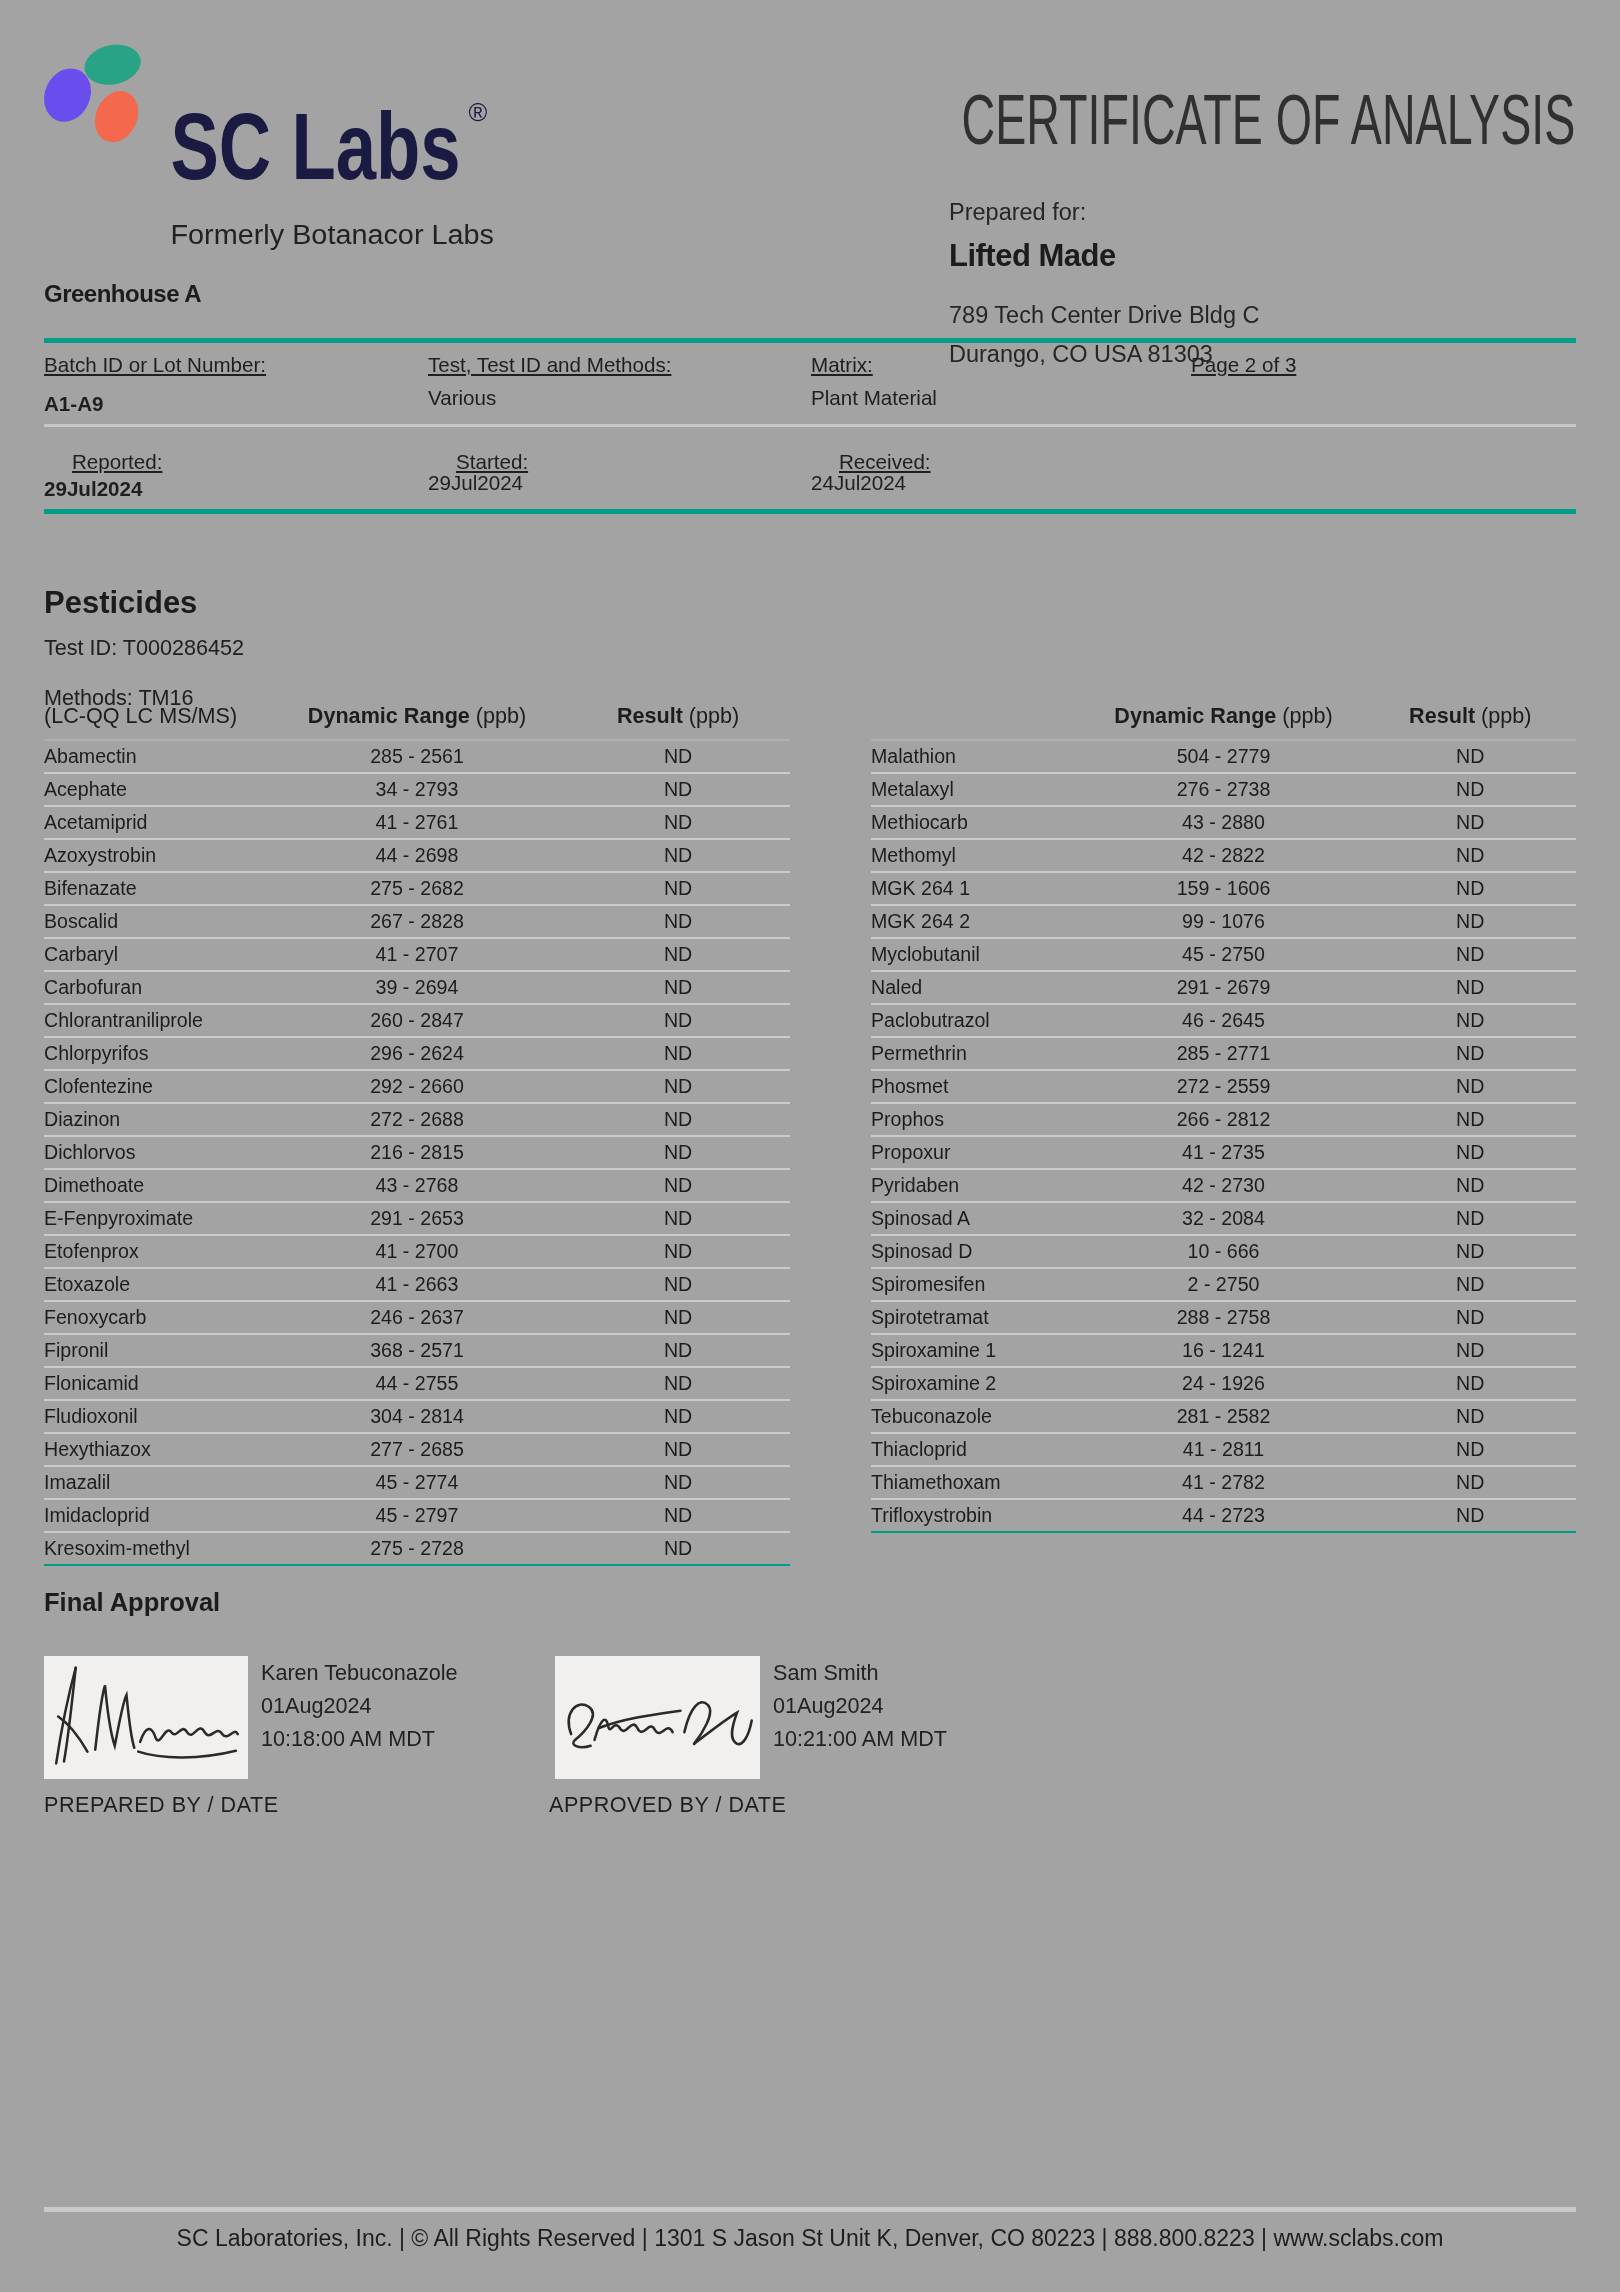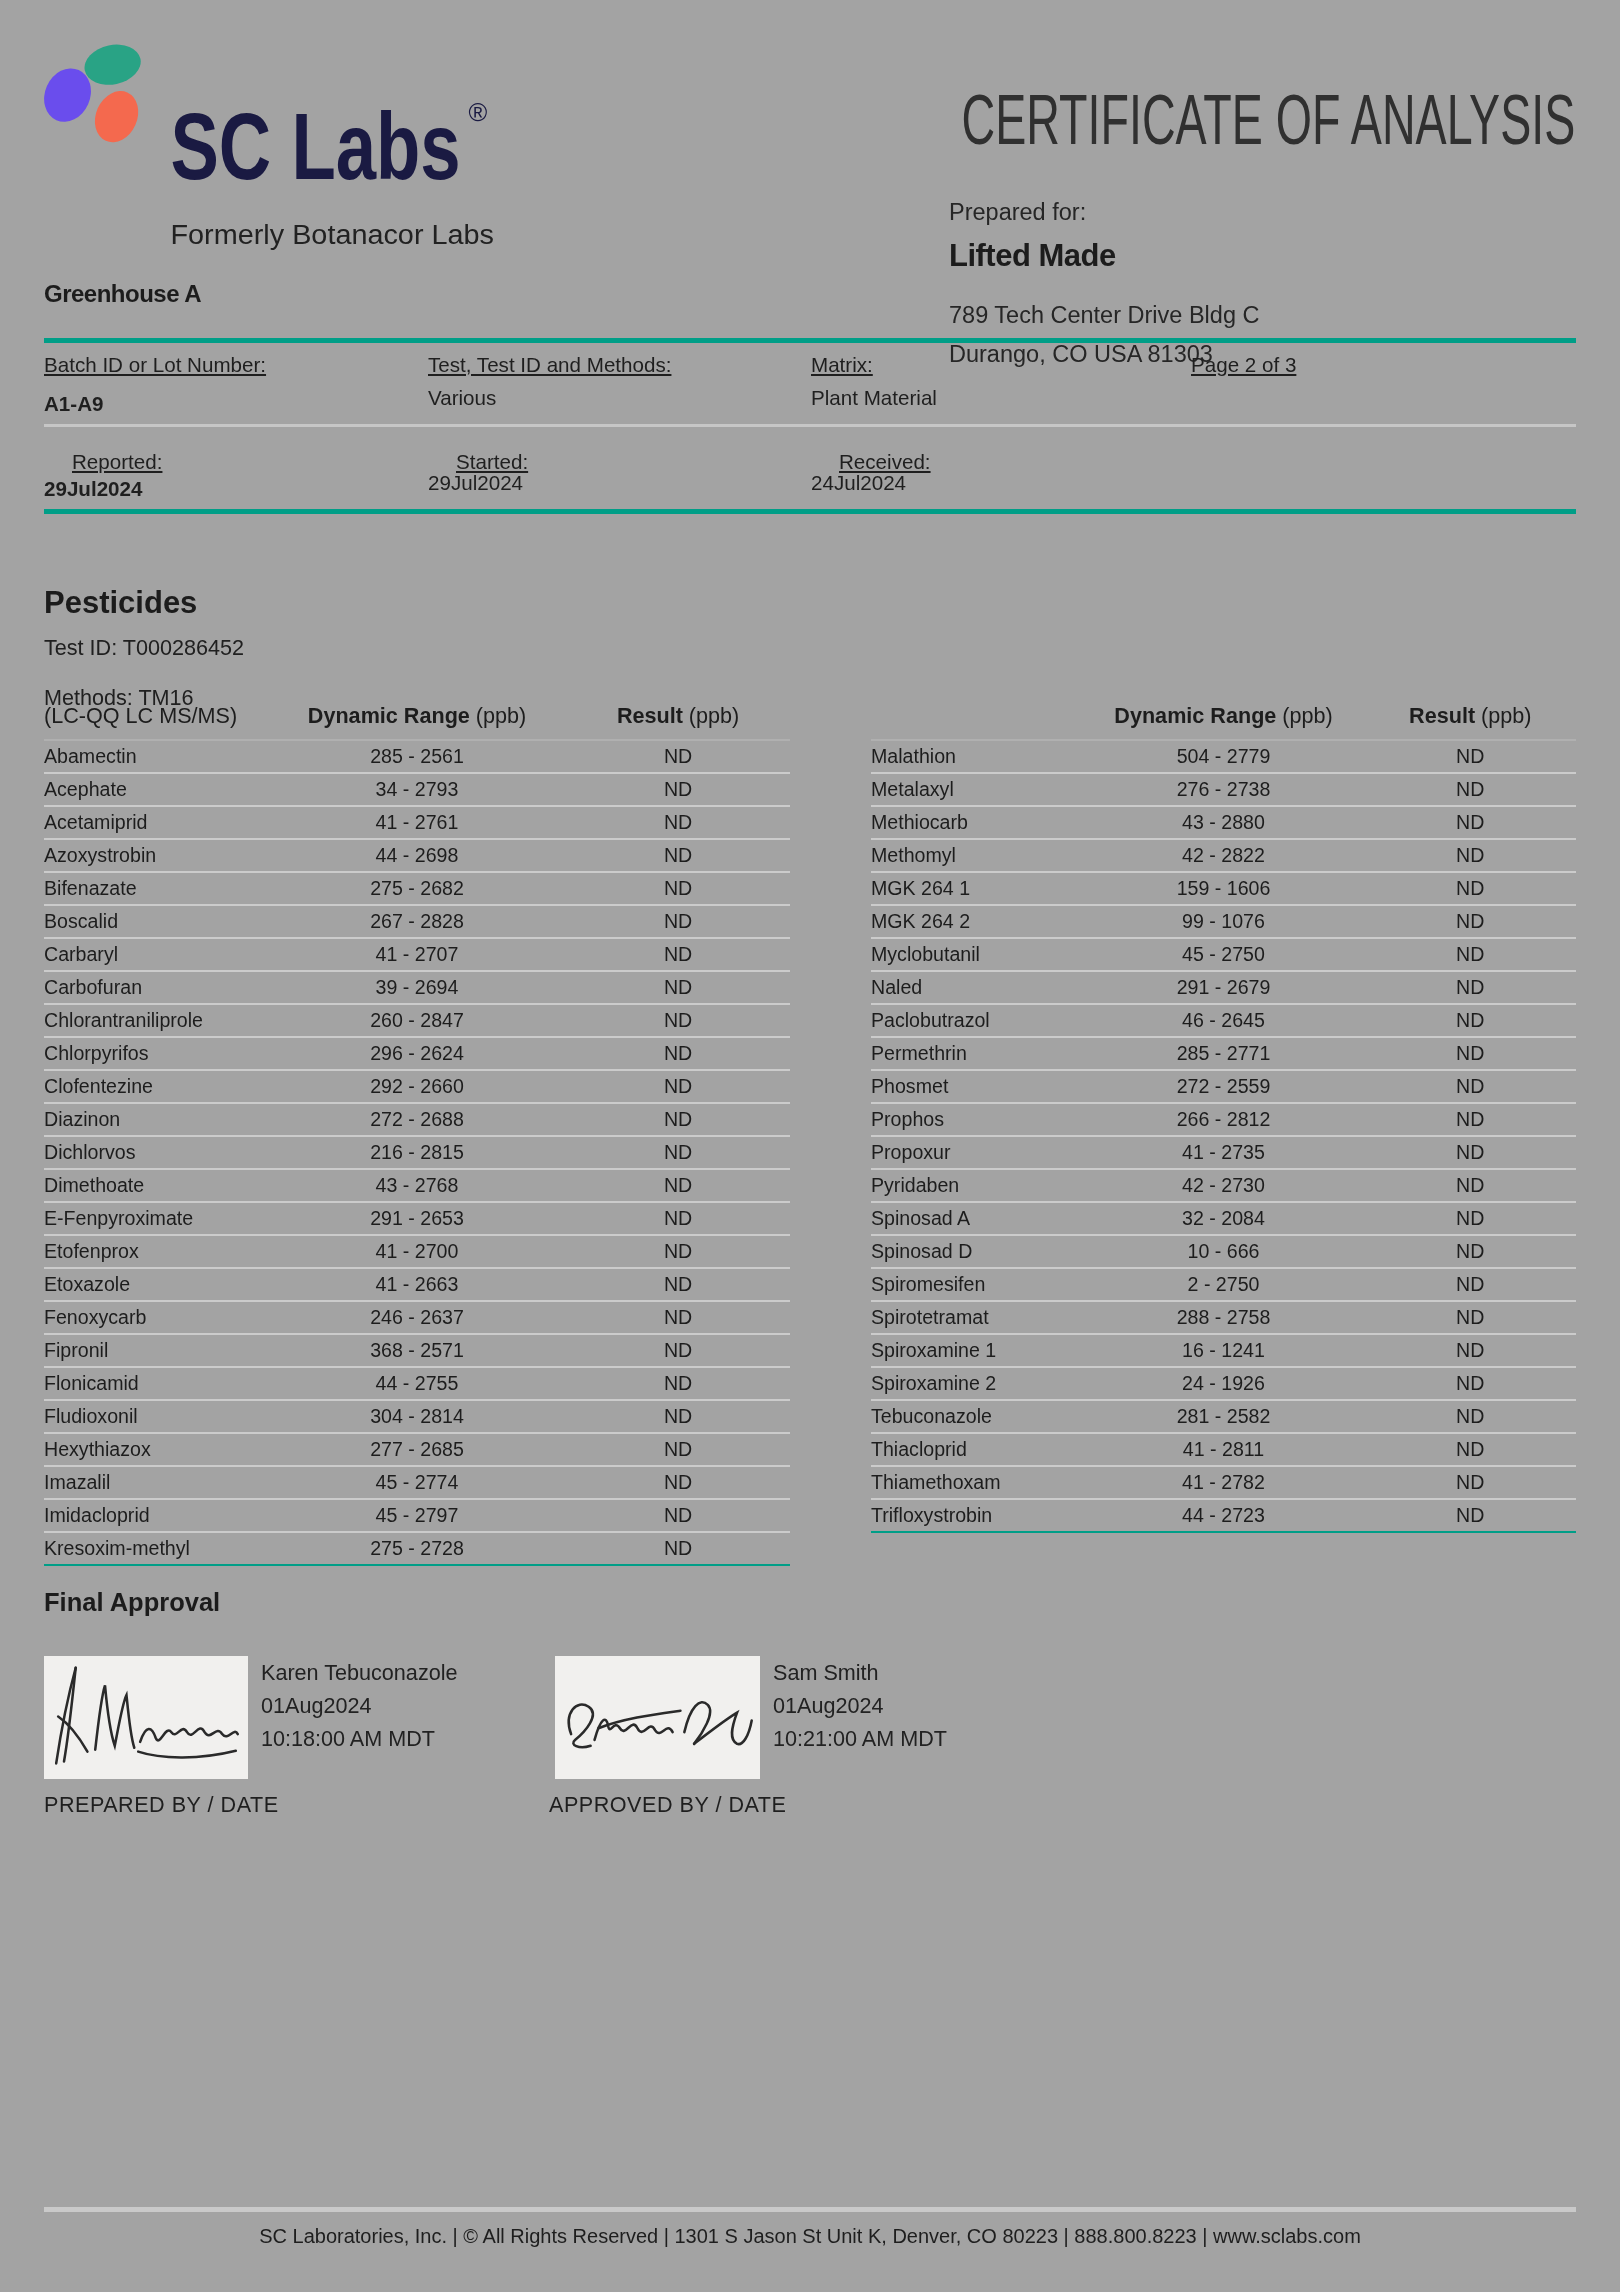--- a/index.html
+++ b/index.html
@@ -56,21 +56,21 @@
   .approval-title{left:44px;top:1588px;font-size:25.5px;font-weight:bold;color:#1c1c1c;}
   .sigbox{position:absolute;top:1656px;height:123px;background:#f1f0ee;}
   .sigbox.left{left:44px;width:204px;}
   .sigbox.right{left:555px;width:205px;}
   .sig-meta{position:absolute;top:1656px;font-size:21.6px;line-height:33px;color:#222;}
   .sig-meta.left{left:261px;} .sig-meta.right{left:773px;}
   .sig-caption{position:absolute;top:1792px;font-size:21.6px;color:#1f1f1f;letter-spacing:0.5px;}
   .sig-caption.left{left:44px;} .sig-caption.right{left:549px;}
 
   
-  .footer-text{position:absolute;left:0;top:2225px;width:1620px;text-align:center;font-size:20px;color:#1e1e1e;}
+  .footer-text{position:absolute;left:0;top:2225px;width:1620px;text-align:center;font-size:23px;color:#1e1e1e;}
 </style>
 </head>
 <body>
 
 <div class="page">
 
   <svg class="abs logo-svg" width="500" height="211" viewBox="0 0 510 215">
     <g>
       <ellipse cx="70" cy="21" rx="29" ry="20" transform="rotate(-12 70 21)" fill="#29A385"></ellipse>
       <ellipse cx="24" cy="52" rx="23" ry="28" transform="rotate(24 24 52)" fill="#6A4DED"></ellipse>

